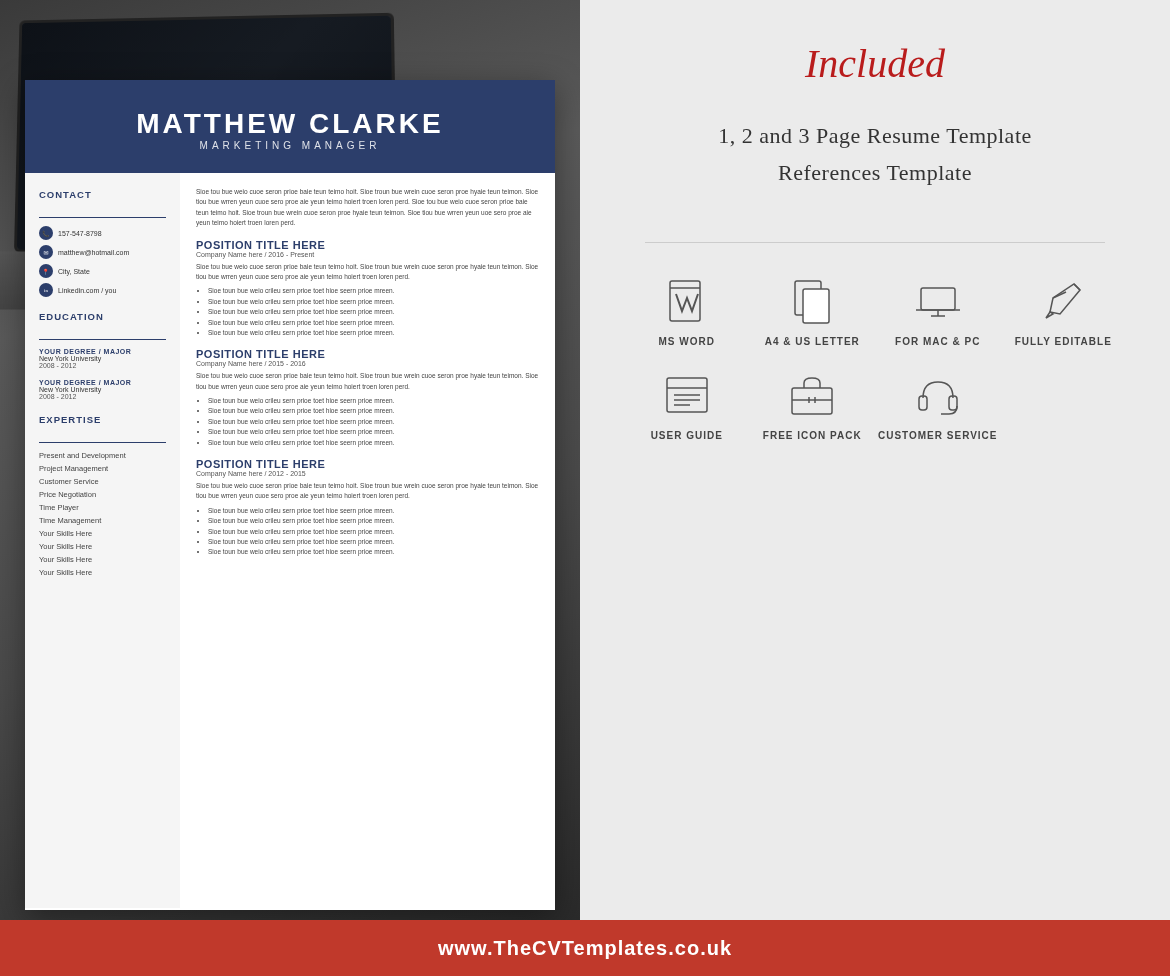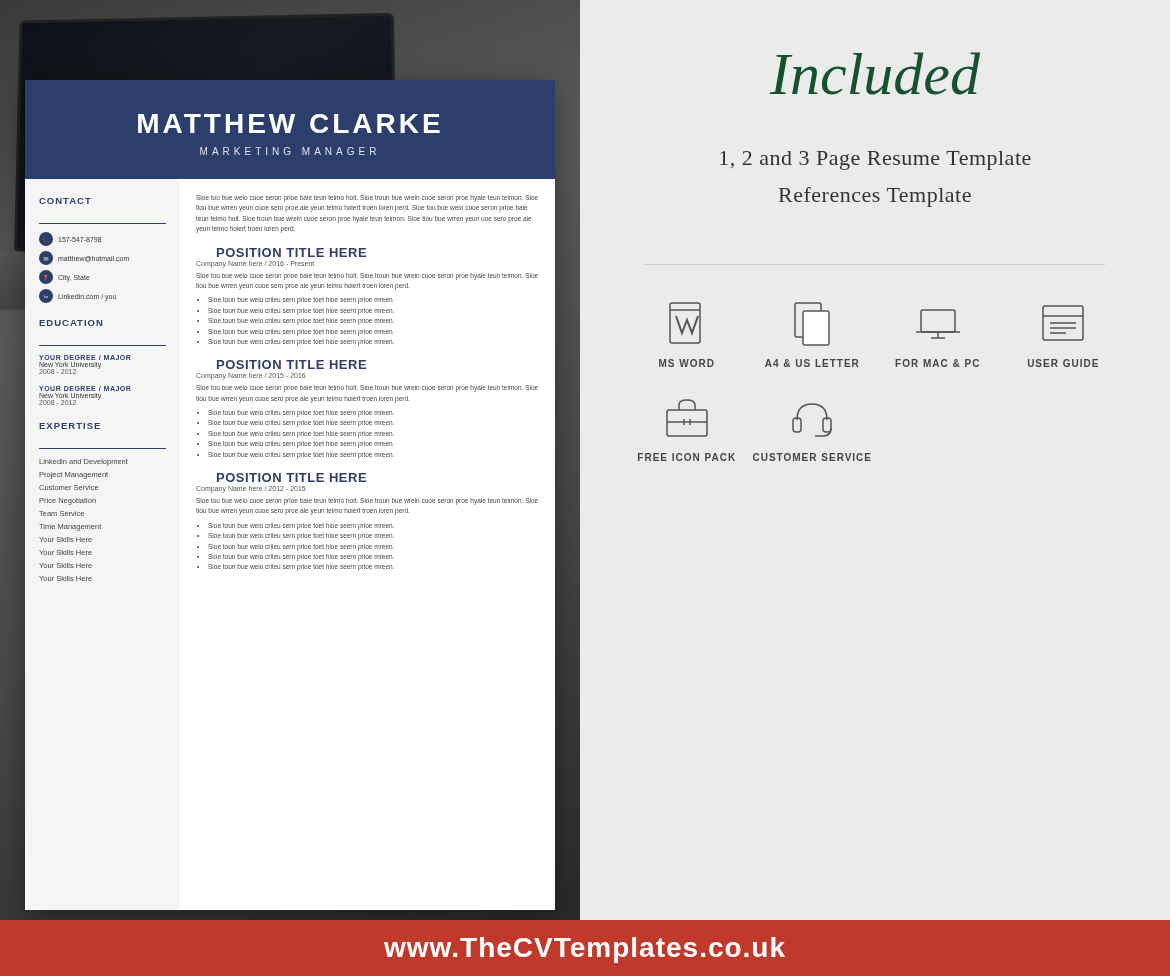--- a/index.html
+++ b/index.html
@@ -46,21 +46,20 @@
       text-align: center;
       padding: 28px 20px 22px;
     }
 
     .resume-name {
       font-size: 28px;
       font-weight: 700;
       letter-spacing: 3px;
       font-family: Arial, sans-serif;
       text-transform: uppercase;
-      margin-bottom: 6px;
     }
 
     .resume-title {
       font-size: 10px;
       letter-spacing: 4px;
       font-family: Arial, sans-serif;
       text-transform: uppercase;
       opacity: 0.85;
     }
 
@@ -166,28 +165,27 @@
     .main-section-title:first-child { margin-top: 0; }
 
     .profile-text {
       font-size: 6.5px;
       color: #444;
       line-height: 1.6;
       font-family: Arial, sans-serif;
     }
 
     .job-title {
-      font-size: 13px;
+      font-size: 11px;
       font-weight: 700;
       color: #2c3e6b;
       text-transform: uppercase;
       letter-spacing: 0.5px;
       font-family: Arial, sans-serif;
       margin-top: 10px;
-      margin-left: 20px;
     }
 
     .job-company {
       font-size: 7px;
       color: #555;
       font-family: Arial, sans-serif;
       margin-bottom: 4px;
     }
 
     .job-desc {
@@ -217,22 +215,22 @@
       background: #ebebeb;
       display: flex;
       flex-direction: column;
       align-items: center;
       padding: 40px 40px 20px;
     }
 
     .included-title {
       font-family: 'Georgia', cursive;
       font-style: italic;
-      font-size: 60px;
-      color: #14532d;
+      font-size: 40px;
+      color: #b91c1c;
       margin-bottom: 30px;
       font-weight: 400;
     }
 
     .included-items {
       text-align: center;
       margin-bottom: 30px;
     }
 
     .included-item {
@@ -301,21 +299,21 @@
       align-items: center;
       justify-content: center;
       position: absolute;
       bottom: 0;
       left: 0;
     }
 
     .bottom-url {
       color: white;
       font-family: Arial, sans-serif;
-      font-size: 28px;
+      font-size: 20px;
       font-weight: 700;
       letter-spacing: 1px;
     }
 
     
     .laptop-area {
       position: absolute;
       top: 0; left: 0;
       width: 580px;
       height: 920px;
@@ -399,25 +397,25 @@
             <div class="edu-year">2008 - 2012</div>
           </div>
           <div class="edu-item">
             <div class="edu-degree">YOUR DEGREE / MAJOR</div>
             <div class="edu-school">New York University</div>
             <div class="edu-year">2008 - 2012</div>
           </div>
 
           <div class="sidebar-section-title">EXPERTISE</div>
           <div id="expertise-list">
-              <div class="expertise-item">Linkedin and Development</div>
+              <div class="expertise-item">Present and Development</div>
               <div class="expertise-item">Project Management</div>
               <div class="expertise-item">Customer Service</div>
               <div class="expertise-item">Price Negotiation</div>
-              <div class="expertise-item">Team Service</div>
+              <div class="expertise-item">Time Player</div>
               <div class="expertise-item">Time Management</div>
               <div class="expertise-item">Your Skills Here</div>
               <div class="expertise-item">Your Skills Here</div>
               <div class="expertise-item">Your Skills Here</div>
               <div class="expertise-item">Your Skills Here</div>
             </div>
         </div>
 
         <div class="resume-main">
 
@@ -504,20 +502,31 @@
           <svg viewBox="0 0 50 50" stroke="#555" fill="none" stroke-width="1.8">
             <rect x="8" y="12" width="34" height="22" rx="2"></rect>
             <line x1="3" y1="34" x2="47" y2="34"></line>
             <path d="M18 40 L32 40"></path>
             <line x1="25" y1="34" x2="25" y2="40"></line>
           </svg>
         </div>
         <span class="feature-label">FOR MAC &amp; PC</span>
       </div>
 
+      <div class="feature-item">
+        <div class="feature-icon">
+          <svg viewBox="0 0 50 50" stroke="#555" fill="none" stroke-width="1.8">
+            <path d="M12 36 L15 22 L36 8 L42 14 L22 38 Z"></path>
+            <line x1="15" y1="22" x2="28" y2="16"></line>
+            <line x1="36" y1="8" x2="42" y2="14"></line>
+            <path d="M12 36 L8 42 L15 38 Z"></path>
+          </svg>
+        </div>
+        <span class="feature-label">FULLY EDITABLE</span>
+      </div>
 
 
       <div class="feature-item">
         <div class="feature-icon">
           <svg viewBox="0 0 50 50" stroke="#555" fill="none" stroke-width="1.8">
             <rect x="5" y="8" width="40" height="34" rx="2"></rect>
             <line x1="5" y1="18" x2="45" y2="18"></line>
             <line x1="12" y1="25" x2="38" y2="25"></line>
             <line x1="12" y1="30" x2="38" y2="30"></line>
             <line x1="12" y1="35" x2="28" y2="35"></line>

